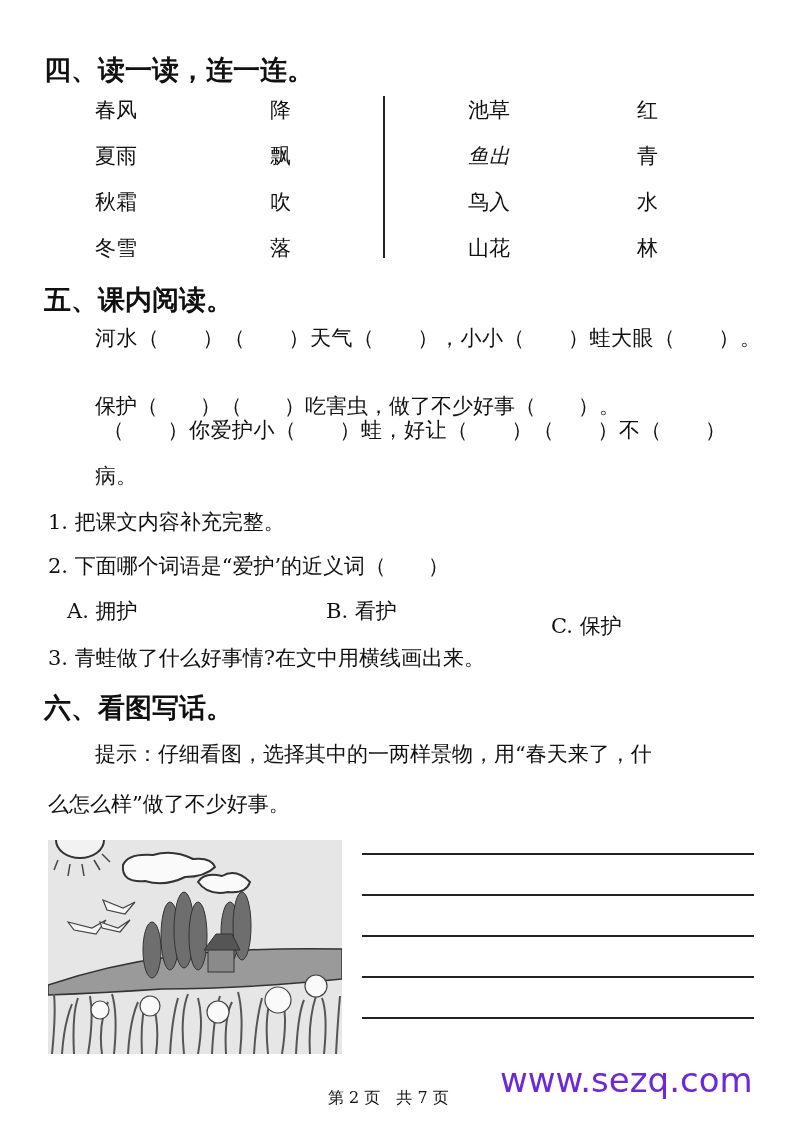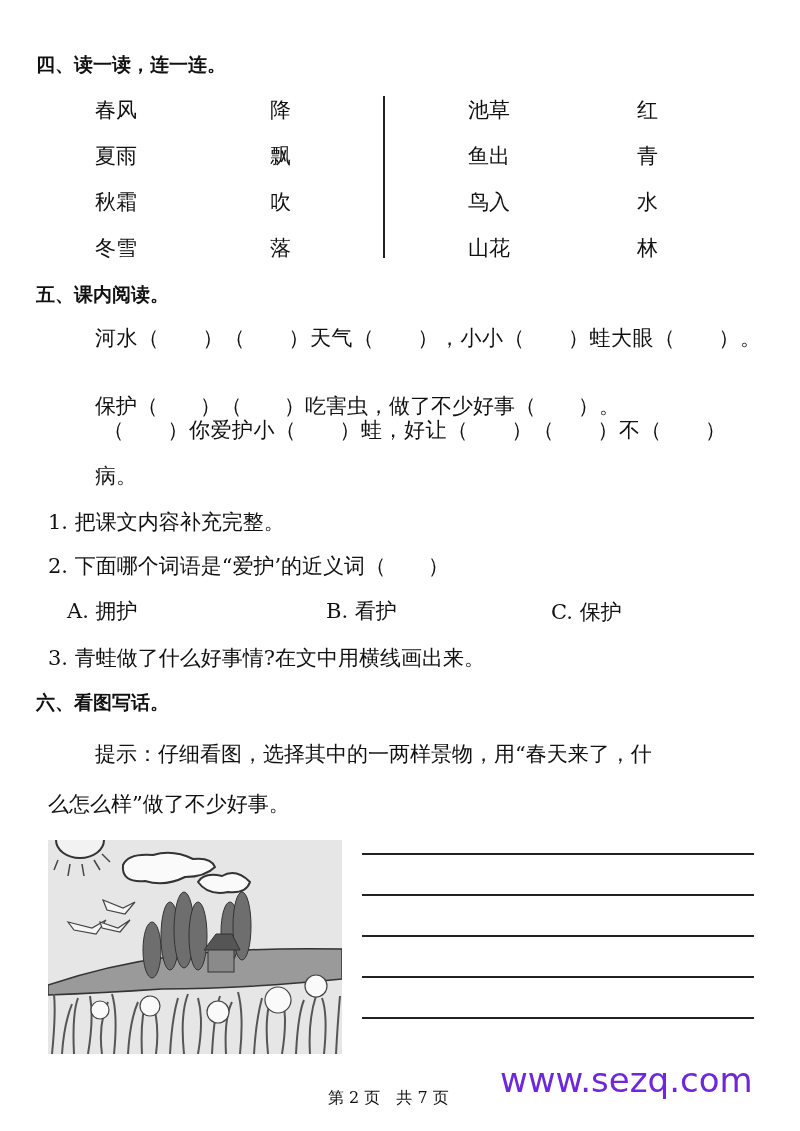--- a/index.html
+++ b/index.html
@@ -2,21 +2,21 @@
 <html><head>
 <meta charset="utf-8">
 <style>
   html, body { margin: 0; padding: 0; background: #ffffff; }
   body {
     width: 800px; height: 1131px; position: relative; overflow: hidden;
     font-family: "DejaVu Serif", "Liberation Serif", serif;
     color: #111111;
   }
   .abs { position: absolute; white-space: nowrap; }
-  .heading { font-family: "DejaVu Sans", "Liberation Sans", sans-serif; font-weight: bold; font-size: 19px; left: 36px; text-align: right; }
+  .heading { font-family: "DejaVu Sans", "Liberation Sans", sans-serif; font-weight: bold; font-size: 27px; left: 44px; text-align: right; }
   .body-txt { font-size: 21px; }
   .divider { position: absolute; left: 383px; top: 96px; width: 2px; height: 162px; background: #222; }
   .writeline { position: absolute; left: 362px; width: 392px; height: 2px; background: #222; }
   .footer { font-size: 16px; }
   .watermark { font-family: "DejaVu Sans", "Liberation Sans", sans-serif; font-size: 34px; color: #6d28d9; text-align: center; }
   .picture { position: absolute; left: 48px; top: 840px; width: 294px; height: 214px; }
 </style>
 </head>
 <body>
 
@@ -31,42 +31,42 @@
   <div class="abs body-txt" style="left:270px;top:96px;">降</div>
   <div class="abs body-txt" style="left:270px;top:142px;">飘</div>
   <div class="abs body-txt" style="left:270px;top:188px;">吹</div>
   <div class="abs body-txt" style="left:270px;top:234px;">落</div>
 </div>
 
 <div class="divider"></div>
 
 <div>
   <div class="abs body-txt" style="left:468px;top:96px;">池草</div>
-  <div class="abs body-txt" style="left:468px;top:142px;">鱼出</div>
+  <div class="abs body-txt" style="left:468px;top:142px;font-style:italic;">鱼出</div>
   <div class="abs body-txt" style="left:468px;top:188px;">鸟入</div>
   <div class="abs body-txt" style="left:468px;top:234px;">山花</div>
 
   <div class="abs body-txt" style="left:637px;top:96px;">红</div>
   <div class="abs body-txt" style="left:637px;top:142px;">青</div>
   <div class="abs body-txt" style="left:637px;top:188px;">水</div>
   <div class="abs body-txt" style="left:637px;top:234px;">林</div>
 </div>
 
 <div class="abs heading" style="top:282px;">五、课内阅读。</div>
 
 <div class="abs body-txt" style="left:95px;top:324px;letter-spacing:0.5px;">河水（　　）（　　）天气（　　），小小（　　）蛙大眼（　　）。</div>
 <div class="abs body-txt" style="left:95px;top:392px;">保护（　　）（　　）吃害虫，做了不少好事（　　）。</div>
 <div class="abs body-txt" style="left:103px;top:416px;letter-spacing:0.5px;">（　　）你爱护小（　　）蛙，好让（　　）（　　）不（　　）</div>
 <div class="abs body-txt" style="left:95px;top:462px;">病。</div>
 
 <div class="abs body-txt" style="left:48px;top:508px;">1. 把课文内容补充完整。</div>
 <div class="abs body-txt" style="left:48px;top:552px;">2. 下面哪个词语是“爱护’的近义词（　　）</div>
 <div class="abs body-txt" style="left:67px;top:597px;">A. 拥护</div>
 <div class="abs body-txt" style="left:326px;top:597px;">B. 看护</div>
-<div class="abs body-txt" style="left:551px;top:598px;">C. 保护</div>
+<div class="abs body-txt" style="left:551px;top:612px;">C. 保护</div>
 <div class="abs body-txt" style="left:48px;top:644px;">3. 青蛙做了什么好事情?在文中用横线画出来。</div>
 
 <div class="abs heading" style="top:690px;">六、看图写话。</div>
 <div class="abs body-txt" style="left:95px;top:740px;">提示：仔细看图，选择其中的一两样景物，用“春天来了，什</div>
 <div class="abs body-txt" style="left:48px;top:790px;">么怎么样”做了不少好事。</div>
 
 <svg class="picture" viewBox="0 0 294 214">
   <rect x="0" y="0" width="294" height="214" fill="#e6e6e6"></rect>
 
   <path d="M8 0 A 24 18 0 0 0 56 0" fill="#f2f2f2" stroke="#333" stroke-width="2"></path>

